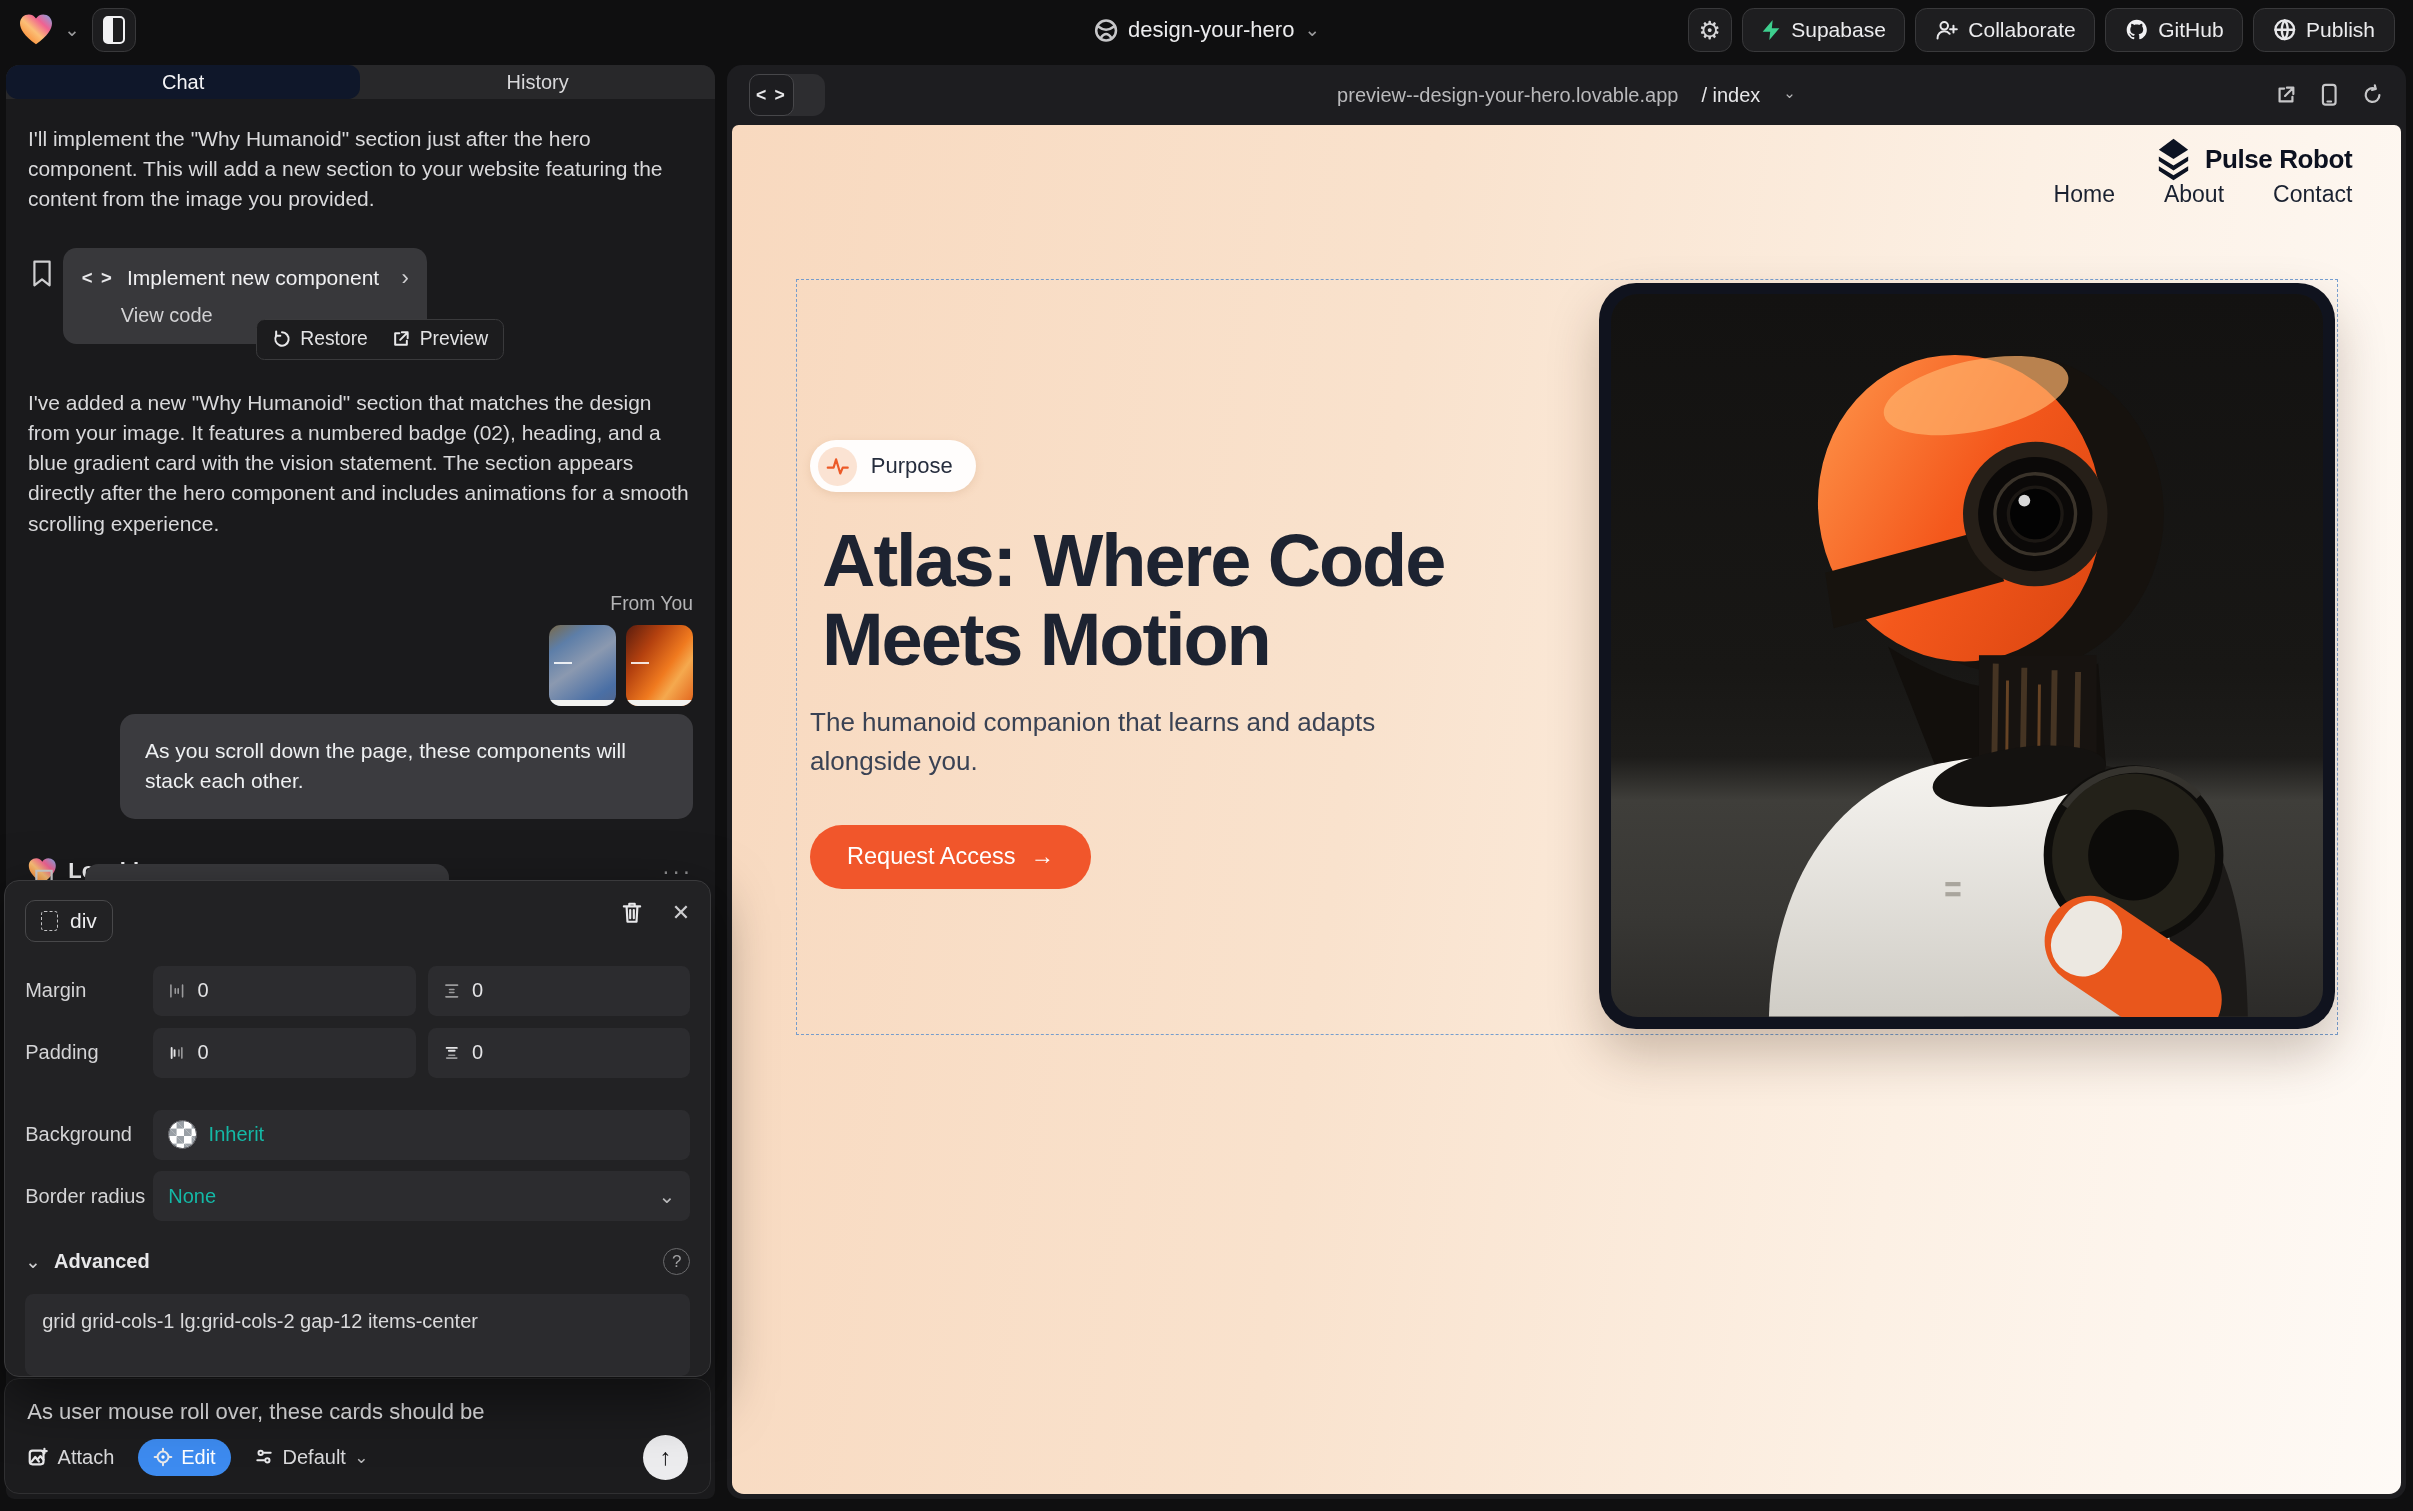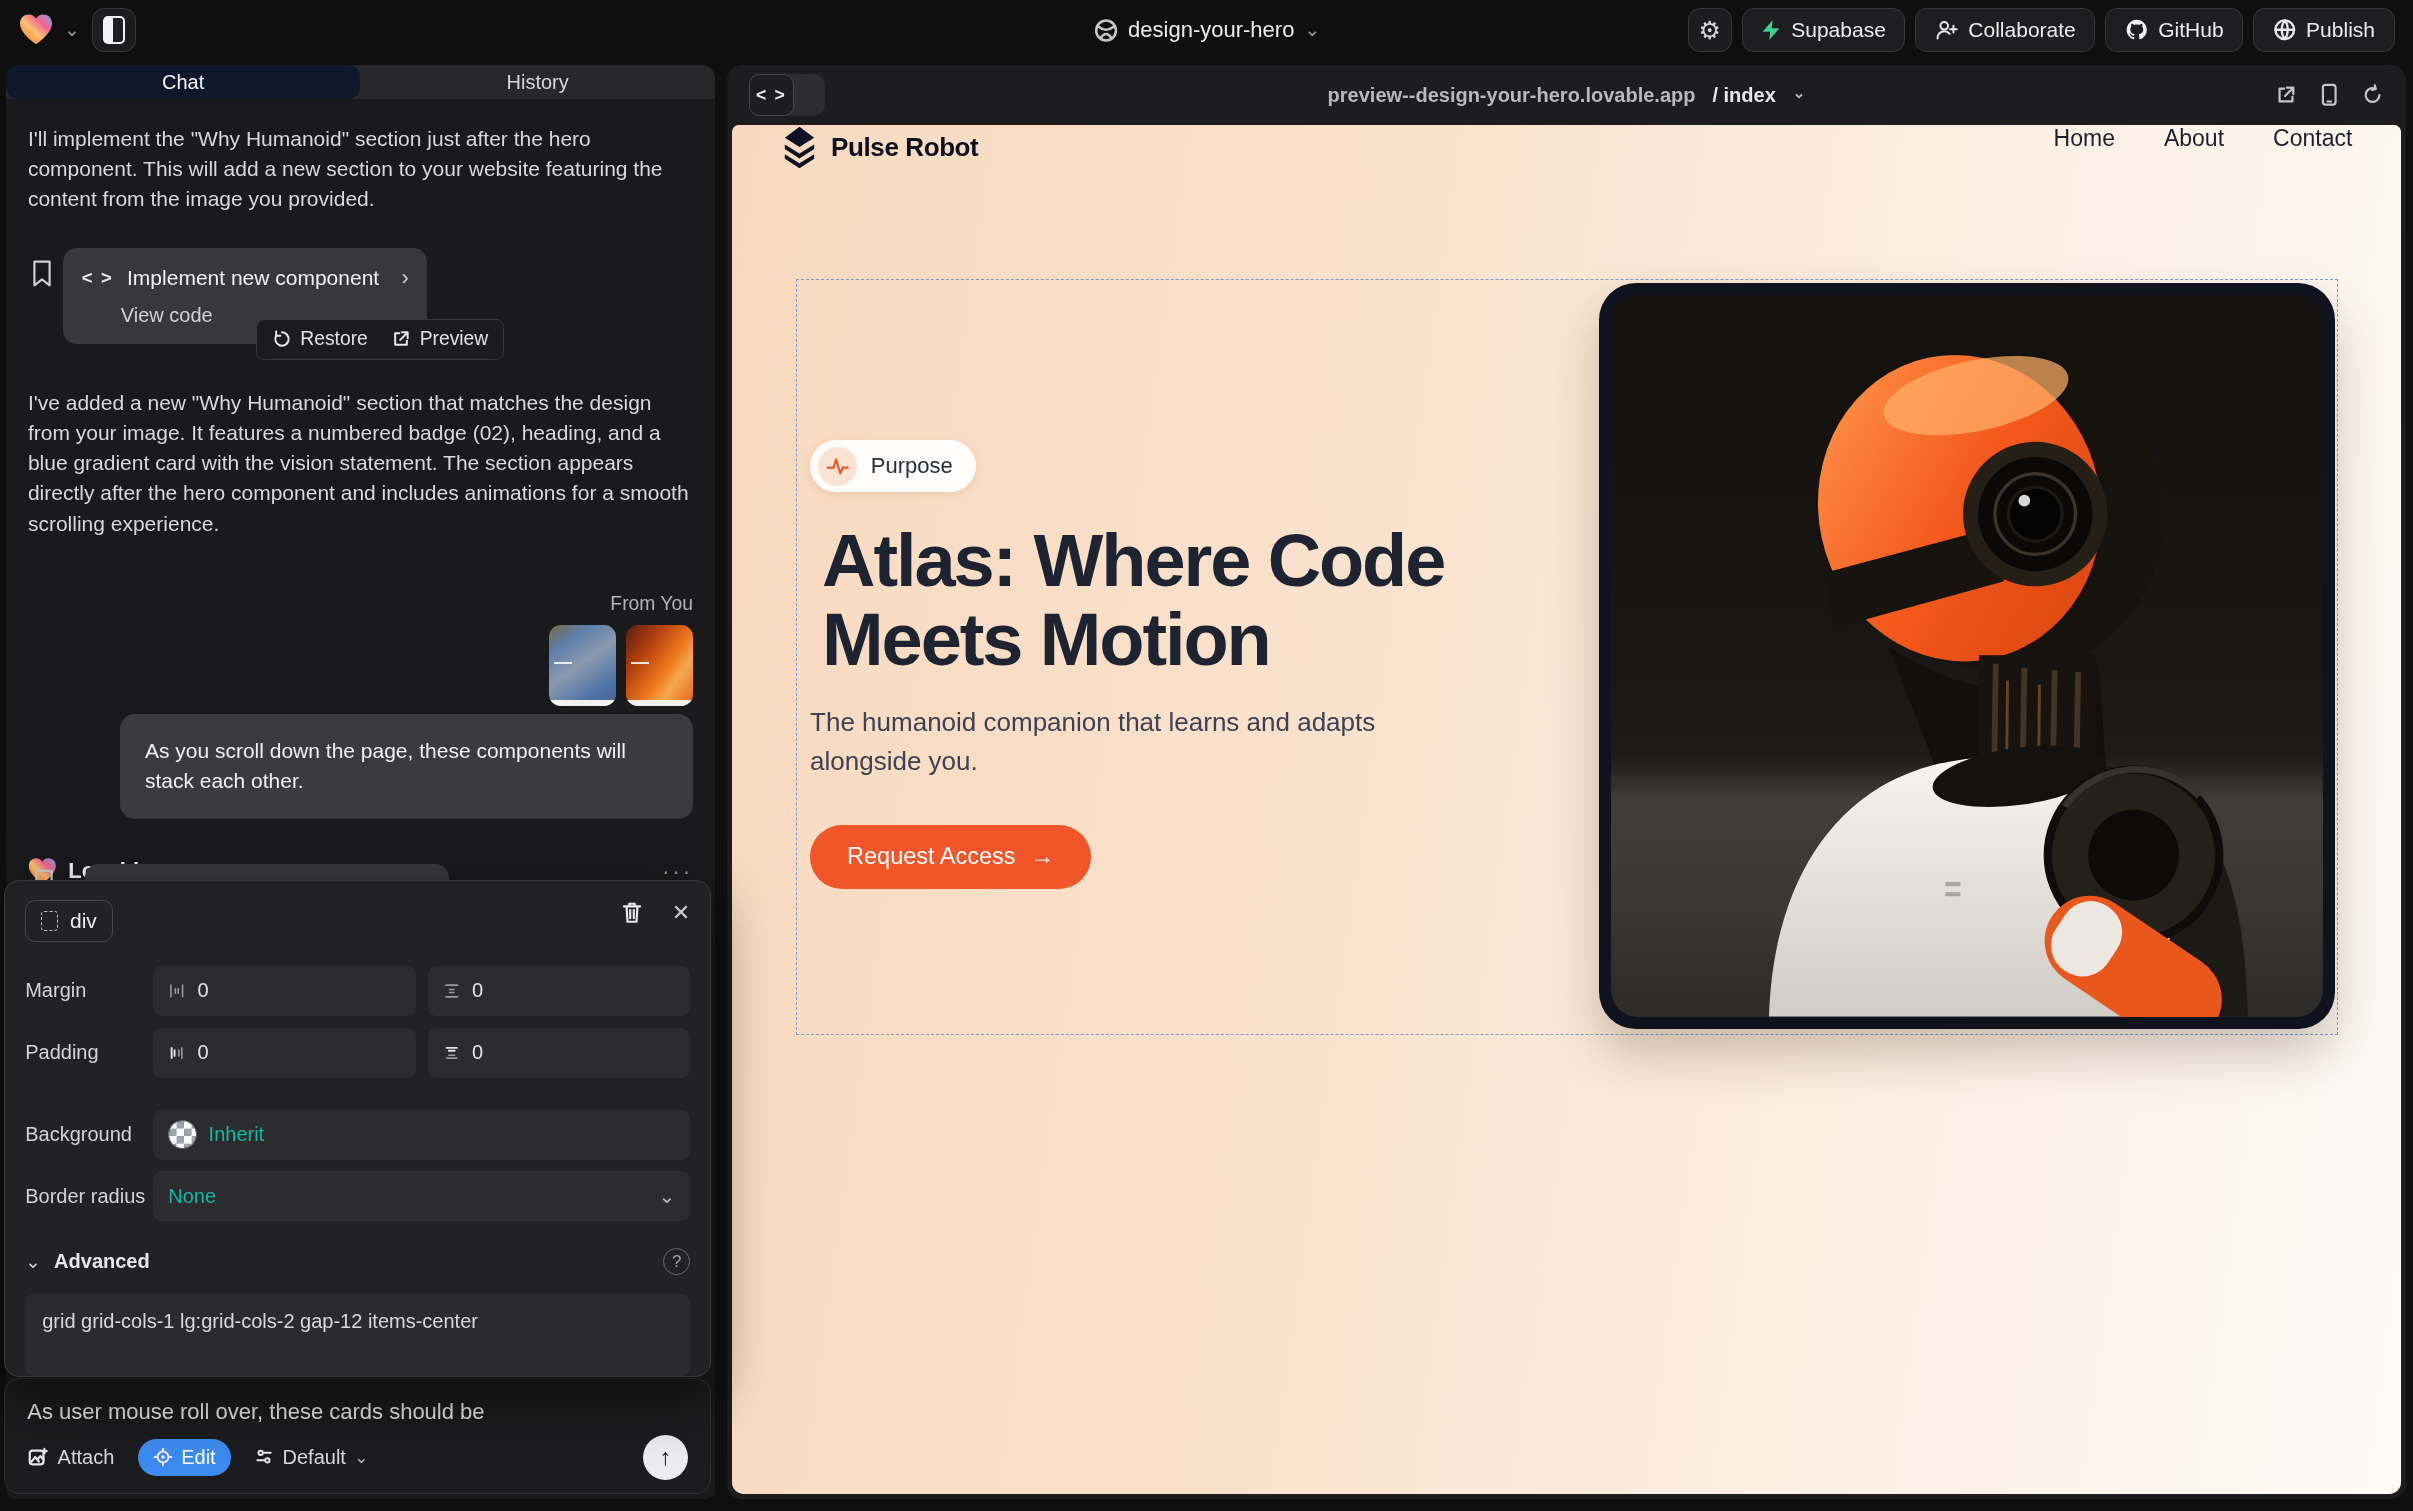--- a/index.html
+++ b/index.html
@@ -94,29 +94,29 @@
   .composer-bar { position:absolute; left:22px; right:22px; bottom:13.4px; display:flex; align-items:center; gap:23.5px; }
   .c-item { display:flex; align-items:center; gap:8.4px; font-size:20px; color:#d9d9db; }
   .edit-pill { display:flex; align-items:center; gap:8.4px; background:#3d8bf0; border-radius:839px; padding:6.7px 15px; font-size:20px; color:#fff; }
   .send-btn { margin-left:auto; width:45px; height:45px; border-radius:50%; background:#ececee; color:#141416; font-size:23.5px; font-weight:bold; display:flex; align-items:center; justify-content:center; }
 
   
   .preview-panel { flex:1; background:#1d1d20; border-radius:15px; position:relative; overflow:hidden; }
   .preview-header { height:60px; display:flex; align-items:center; padding:0 22px; position:relative; }
   .code-toggle { width:76px; height:42px; background:#2d2d30; border-radius:11.8px; display:flex; }
   .code-btn { width:45px; height:42px; background:#1d1d20; border:0.8px solid #47474a; border-radius:10px; display:flex; align-items:center; justify-content:center; font-size:17.6px; color:#e8e8ea; letter-spacing:1.7px; font-weight:bold; }
-  .url-center { position:absolute; left:50%; transform:translateX(-50%); display:flex; align-items:flex-start; gap:17px;font-weight:bold; }
+  .url-center { position:absolute; left:50%; transform:translateX(-50%); display:flex; align-items:flex-start; gap:23px; }
   .url-domain { font-size:20px; color:#b9b9bb; }
   .url-path { font-size:20px; color:#e6e6e8; }
   .url-chev { font-size:15px; color:#b9b9bb; }
   .ph-icons { margin-left:auto; display:flex; align-items:center; gap:23.5px; }
 
   .site { position:absolute; left:5px; right:5px; top:60px; bottom:5px; border-radius:6.7px 6.7px 11.8px 11.8px; overflow:hidden;
     background:linear-gradient(98deg,#f8d9bf 0%,#f9e2cd 38%,#fcf0e4 70%,#fefaf6 100%); }
-  .site-header { height:89px; display:flex; align-items:flex-start; padding:0 49px; }
+  .site-header { height:89px; display:flex; align-items:flex-end; padding:12px 49px;flex-direction:column; }
   .brand { display:flex; align-items:center; gap:13.4px; font-size:26px; font-weight:800; color:#0c111f; letter-spacing:-0.4px; }
   .site-nav { margin-left:auto; display:flex; gap:49px; font-size:23px; font-weight:500; color:#1a2130; }
   .hero-box { position:absolute; left:64px; top:154px; width:1542px; height:756px; border:1.7px dashed rgba(96,146,206,.85); }
   .hero-left { position:absolute; left:13.4px; top:0; width:756px; }
   .badge { margin-top:160px; display:inline-flex; align-items:center; gap:13.4px; background:#fffdfc; border-radius:839px; padding:6.7px 23.5px 6.7px 8.4px; box-shadow:0 2.5px 8.4px rgba(180,120,80,.18); }
   .badge-circle { width:39px; height:39px; border-radius:50%; background:#fbe3d3; display:flex; align-items:center; justify-content:center; }
   .badge-text { font-size:22px; font-weight:500; color:#262d3d; }
   .hero-h1 { margin-top:28.6px; font-size:74px; font-weight:800; letter-spacing:-2.1px; line-height:1.07; color:#1d2331; width:739px;margin-left:12px; }
   .hero-sub { margin-top:23.5px; font-size:26px; line-height:1.5; color:#3a4254; width:588px; }
   .cta { margin-top:44px; display:inline-flex; align-items:center; gap:15px; background:#f1562b; color:#fff; border-radius:839px; padding:18.5px 37px; font-size:23.5px; font-weight:500; }

